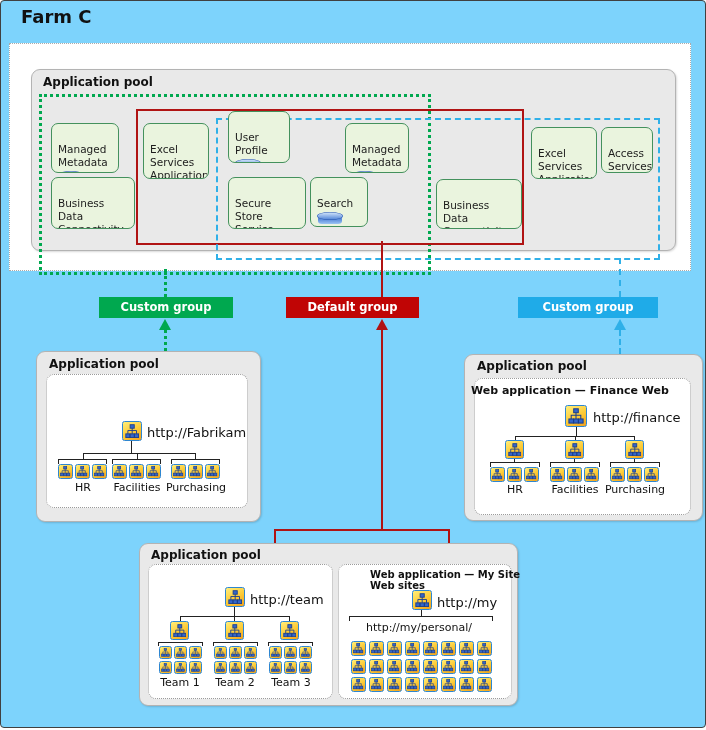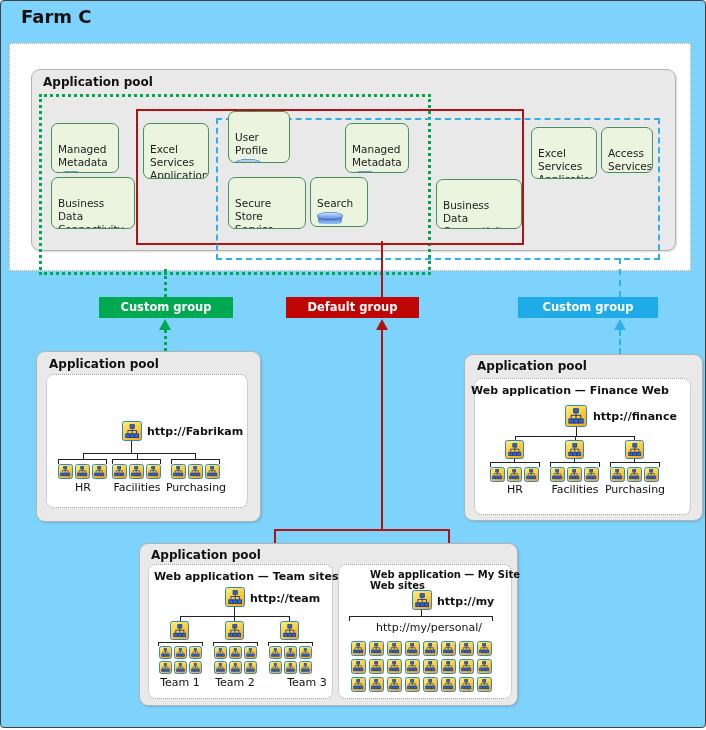--- a/index.html
+++ b/index.html
@@ -35,21 +35,21 @@
   .bracket{border:1px solid #222;border-bottom:none;box-sizing:border-box;}
   .arrow{width:0;height:0;border-left:6px solid transparent;border-right:6px solid transparent;}
   .arrow-green{border-bottom:11px solid #00A84F;}
   .arrow-red{border-bottom:11px solid #B01313;}
   .arrow-blue{border-bottom:11px solid #2FB0E8;}
   .site-icon{display:inline-flex;align-items:center;justify-content:center;box-sizing:border-box;
        background:linear-gradient(150deg,#FFEE79 0%,#FCC935 55%,#F1A01E 100%);
        border:1px solid #2E86D0;border-radius:2.5px;}
   .site-icon svg{width:80%;height:80%;display:block;}
   .icon-grid{display:flex;flex-wrap:wrap;}
-  .url{font-size:11px;color:#111;white-space:nowrap;font-weight:bold;}
+  .url{font-size:13px;color:#111;white-space:nowrap;}
   .sub{font-size:11px;color:#111;text-align:center;}
   .wa-title{font-weight:bold;font-size:11px;color:#111;}
   .nowrap{white-space:nowrap;}
 </style>
 </head>
 <body>
 
 <div class="farm">
 
   <div class="abs farm-title" style="left:20px;top:5px;">Farm C</div>
@@ -417,21 +417,20 @@
       </span>
     </div>
   <div class="abs sub" style="left:474px;top:482px;width:80px;">HR</div>
   <div class="abs sub" style="left:534px;top:482px;width:80px;">Facilities</div>
   <div class="abs sub" style="left:594px;top:482px;width:80px;">Purchasing</div>
 
   <div class="abs pool" style="left:138px;top:542px;width:377px;height:161px;"></div>
   <div class="abs box-label" style="left:150px;top:547px;">Application pool</div>
 
   <div class="abs webapp" style="left:147px;top:563px;width:183px;height:133px;"></div>
-  <div class="abs wa-title nowrap" style="left:153px;top:569px;">Web application — Team sites</div>
   <span class="abs site-icon" style="left:224px;top:586px;width:20px;height:20px;">
       <svg viewBox="0 0 14 14" xmlns="http://www.w3.org/2000/svg">
         <g stroke="#1A3E8C" stroke-width="0.9" fill="#3566C8">
           <rect x="5" y="0.7" width="4" height="3.4"></rect>
           <path fill="none" d="M7 4.1V9.6 M2.8 9.6V6.3H11.2V9.6"></path>
           <rect x="0.8" y="9.6" width="4" height="3.6"></rect>
           <rect x="5" y="9.6" width="4" height="3.6"></rect>
           <rect x="9.2" y="9.6" width="4" height="3.6"></rect>
         </g>
       </svg>
@@ -677,39 +676,39 @@
             <path fill="none" d="M7 4.1V9.6 M2.8 9.6V6.3H11.2V9.6"></path>
             <rect x="0.8" y="9.6" width="4" height="3.6"></rect>
             <rect x="5" y="9.6" width="4" height="3.6"></rect>
             <rect x="9.2" y="9.6" width="4" height="3.6"></rect>
           </g>
         </svg>
       </span>
     </div>
   <div class="abs sub" style="left:139px;top:675px;width:80px;">Team 1</div>
   <div class="abs sub" style="left:194px;top:675px;width:80px;">Team 2</div>
-  <div class="abs sub" style="left:266px;top:675px;width:80px;">Team 3</div>
+  <div class="abs sub" style="left:250px;top:675px;width:80px;">Team 3</div>
 
   <div class="abs webapp" style="left:337px;top:563px;width:172px;height:133px;"></div>
   <div class="abs wa-title" style="left:345px;top:568px;width:164px;font-size:10px;margin-left:24px;">Web application — My Site Web sites</div>
   <span class="abs site-icon" style="left:411px;top:589px;width:20px;height:20px;">
       <svg viewBox="0 0 14 14" xmlns="http://www.w3.org/2000/svg">
         <g stroke="#1A3E8C" stroke-width="0.9" fill="#3566C8">
           <rect x="5" y="0.7" width="4" height="3.4"></rect>
           <path fill="none" d="M7 4.1V9.6 M2.8 9.6V6.3H11.2V9.6"></path>
           <rect x="0.8" y="9.6" width="4" height="3.6"></rect>
           <rect x="5" y="9.6" width="4" height="3.6"></rect>
           <rect x="9.2" y="9.6" width="4" height="3.6"></rect>
         </g>
       </svg>
     </span>
   <div class="abs url" style="left:436px;top:594px;">http://my</div>
   <div class="abs tree-v" style="left:420px;top:609px;height:6px;"></div>
   <div class="abs bracket" style="left:348px;top:615px;width:144px;height:5px;"></div>
-  <div class="abs sub" style="left:358px;top:620px;width:140px;">http://my/personal/</div>
+  <div class="abs sub" style="left:348px;top:620px;width:140px;">http://my/personal/</div>
   <div class="abs icon-grid" style="left: 350px; top: 640px; gap: 3px; width: 141px;">
       <span class="site-icon" style="width: 15px; height: 15px;">
         <svg viewBox="0 0 14 14" xmlns="http://www.w3.org/2000/svg">
           <g stroke="#1A3E8C" stroke-width="0.9" fill="#3566C8">
             <rect x="5" y="0.7" width="4" height="3.4"></rect>
             <path fill="none" d="M7 4.1V9.6 M2.8 9.6V6.3H11.2V9.6"></path>
             <rect x="0.8" y="9.6" width="4" height="3.6"></rect>
             <rect x="5" y="9.6" width="4" height="3.6"></rect>
             <rect x="9.2" y="9.6" width="4" height="3.6"></rect>
           </g>

